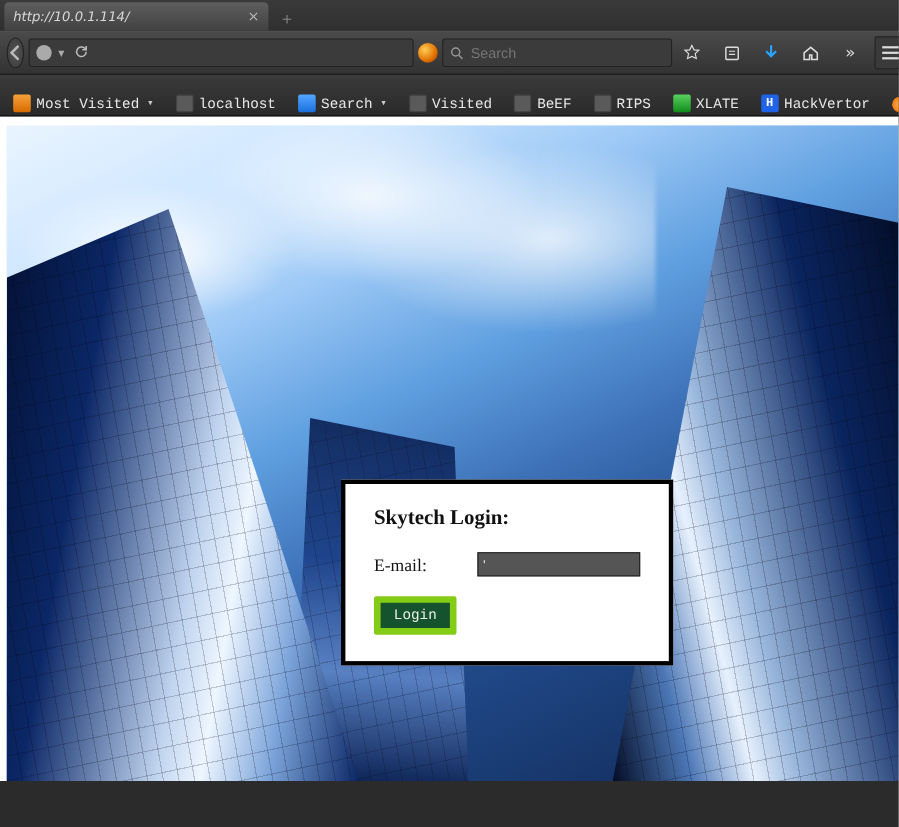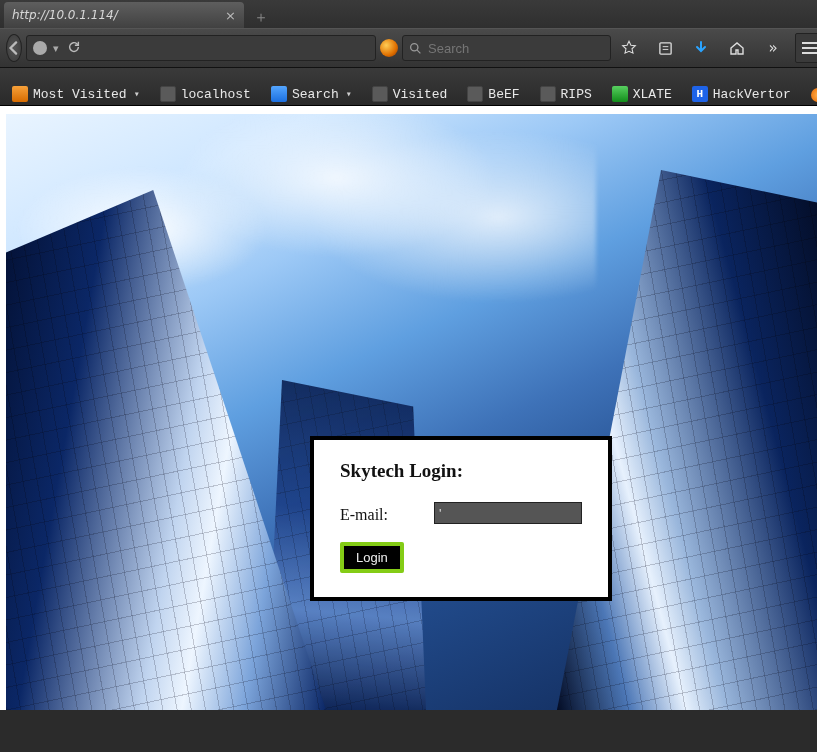--- a/index.html
+++ b/index.html
@@ -202,23 +202,23 @@
 }
 .login-box h2{font-size:19px;font-weight:bold;margin-bottom:20px;}
 .form-row{display:flex;align-items:flex-end;margin-bottom:18px;gap:8px;}
 .form-row label{width:90px;font-size:16px;}
 .form-row input{
   width:148px;height:22px;
   background:#555;border:1px solid #222;
   color:#ddd;font-size:13px;padding:0 4px;
 }
 .login-btn{
-  background:#000000;border:4px solid #84cc16;color:#eee;
+  background:#14532d;border:6px solid #84cc16;color:#eee;
   font-size:13px;padding:4px 12px;border-radius:2px;
-  font-family:Liberation Sans, sans-serif;
+  font-family:Liberation Mono, monospace;
 }
 </style>
 </head>
 <body>
 
 <div class="tab-strip">
   <div class="tab">
     <span>http://10.0.1.114/</span>
     <span class="close">×</span>
   </div>

